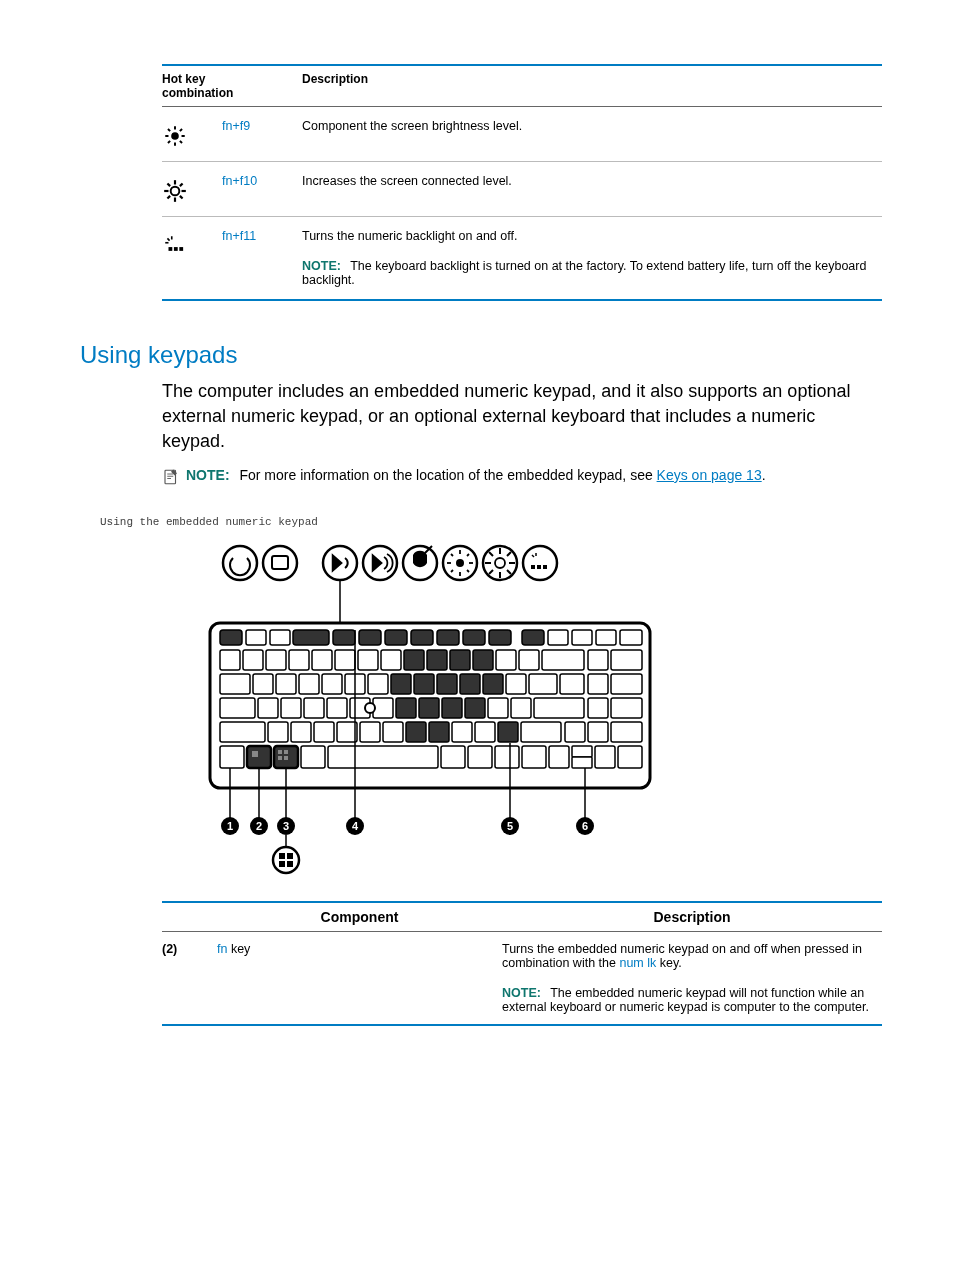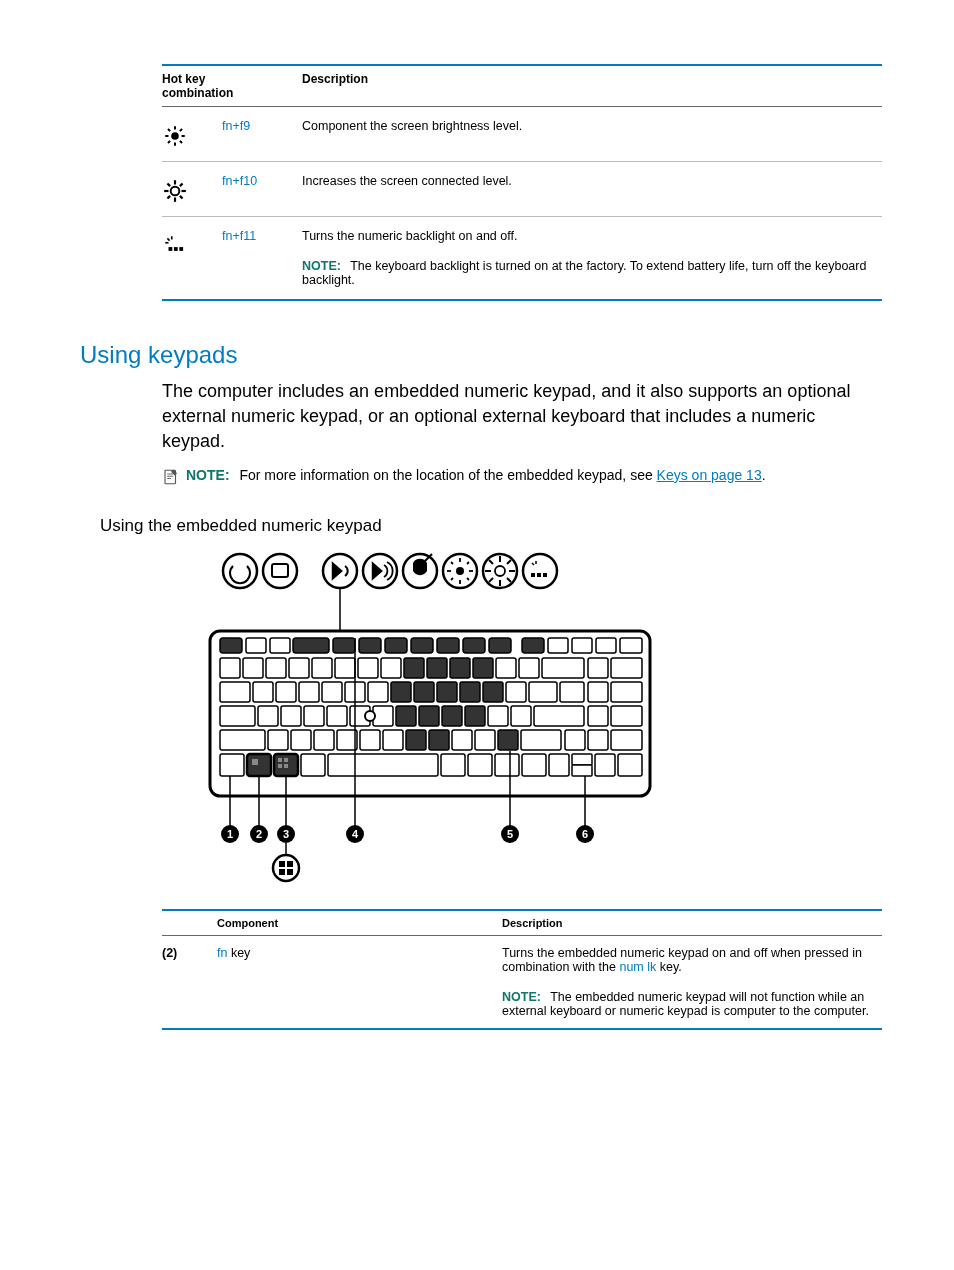--- a/index.html
+++ b/index.html
@@ -49,24 +49,24 @@
   .fn { color: #007cc3; text-align: right; }
   .icon-svg { width: 26px; height: 26px; display: block; margin-top: 4px; }
   h1.section {
     color: #007cc3;
     font-family: Arial, sans-serif;
     font-weight: normal;
     font-size: 24px;
     margin: 40px 0 10px 0;
   }
   h2.sub {
-    color: #000000;
-    font-family: Liberation Sans, sans-serif;
+    color: #404040;
+    font-family: Liberation Mono, monospace;
     font-weight: normal;
-    font-size: 17px;
+    font-size: 11px;
     margin: 30px 0 10px 20px;
   }
   p.body {
     margin: 8px 0 8px 82px;
     font-size: 18px;
     line-height: 1.4;
   }
   .note-row {
     margin: 12px 0 18px 82px;
     font-size: 14px;
@@ -80,23 +80,23 @@
     margin: 10px 0 10px 120px;
     width: 460px;
   }
   table.components {
     width: 720px;
     margin-left: 82px;
     border-collapse: collapse;
     font-size: 12.5px;
   }
   table.components th {
-    text-align: left;
+    text-align: center;
     font-weight: bold;
-    font-size: 11px;
+    font-size: 14px;
     padding: 6px 0;
   }
   table.components td {
     padding: 10px 0;
     vertical-align: top;
   }
   .comp-col-num { width: 55px; font-weight: bold; }
   .comp-col-name { width: 285px; }
   .footer {
     position: absolute;

